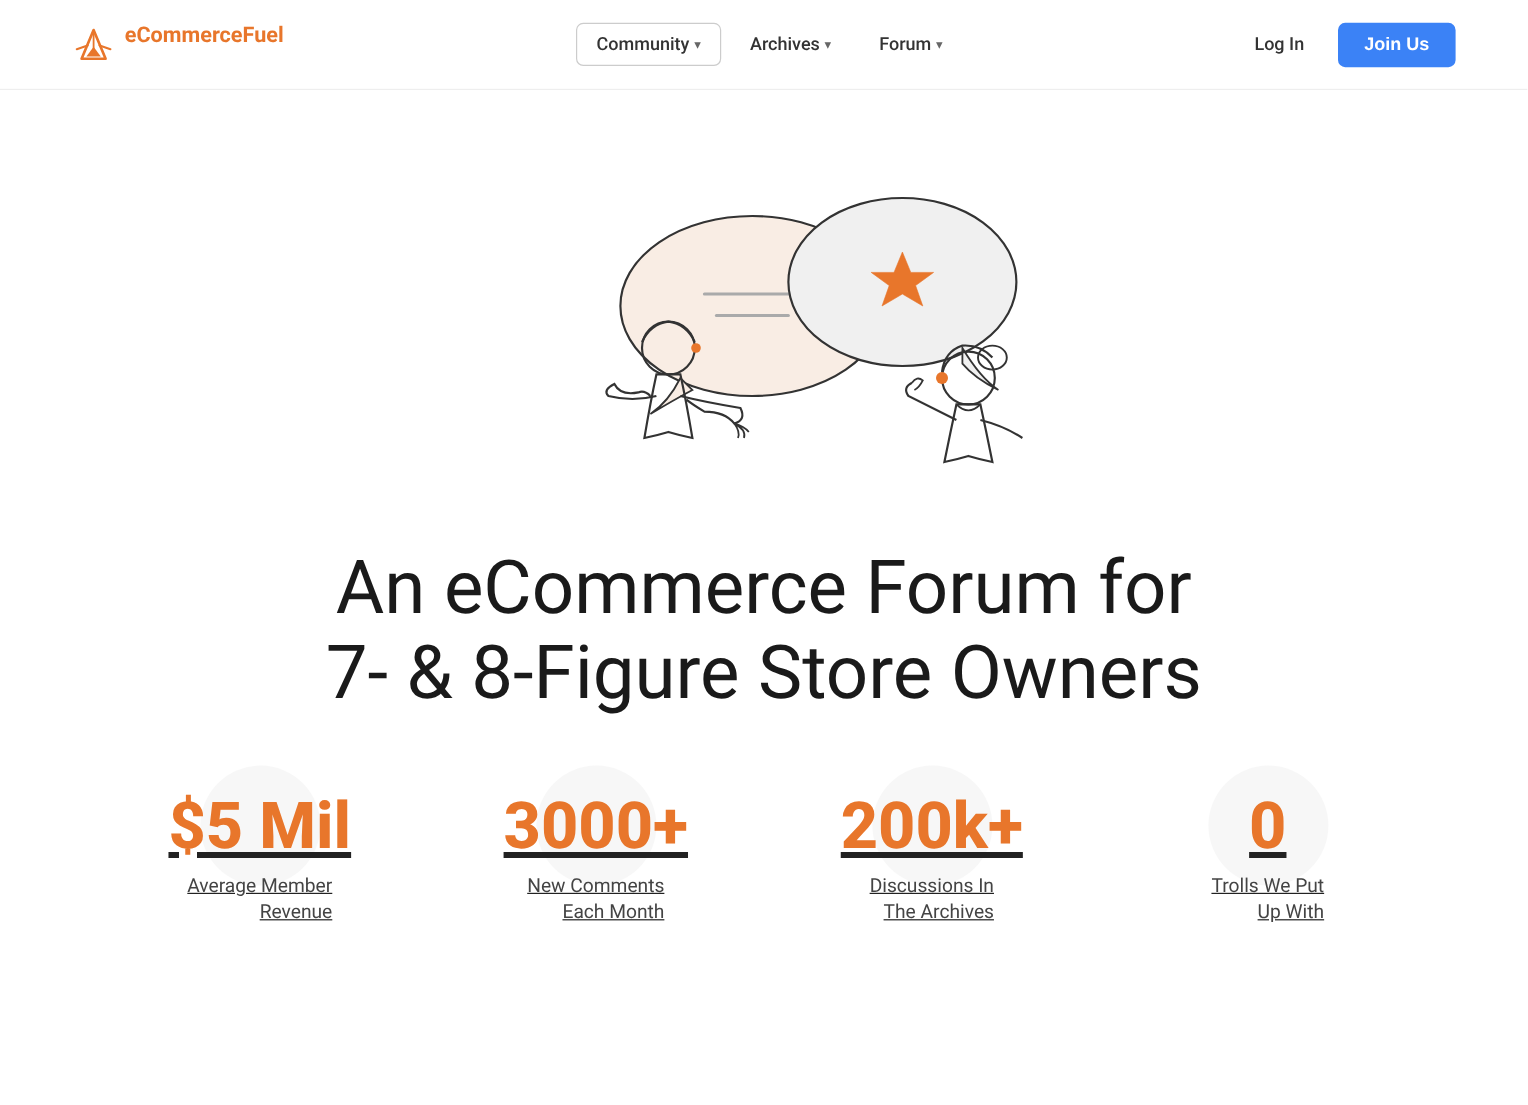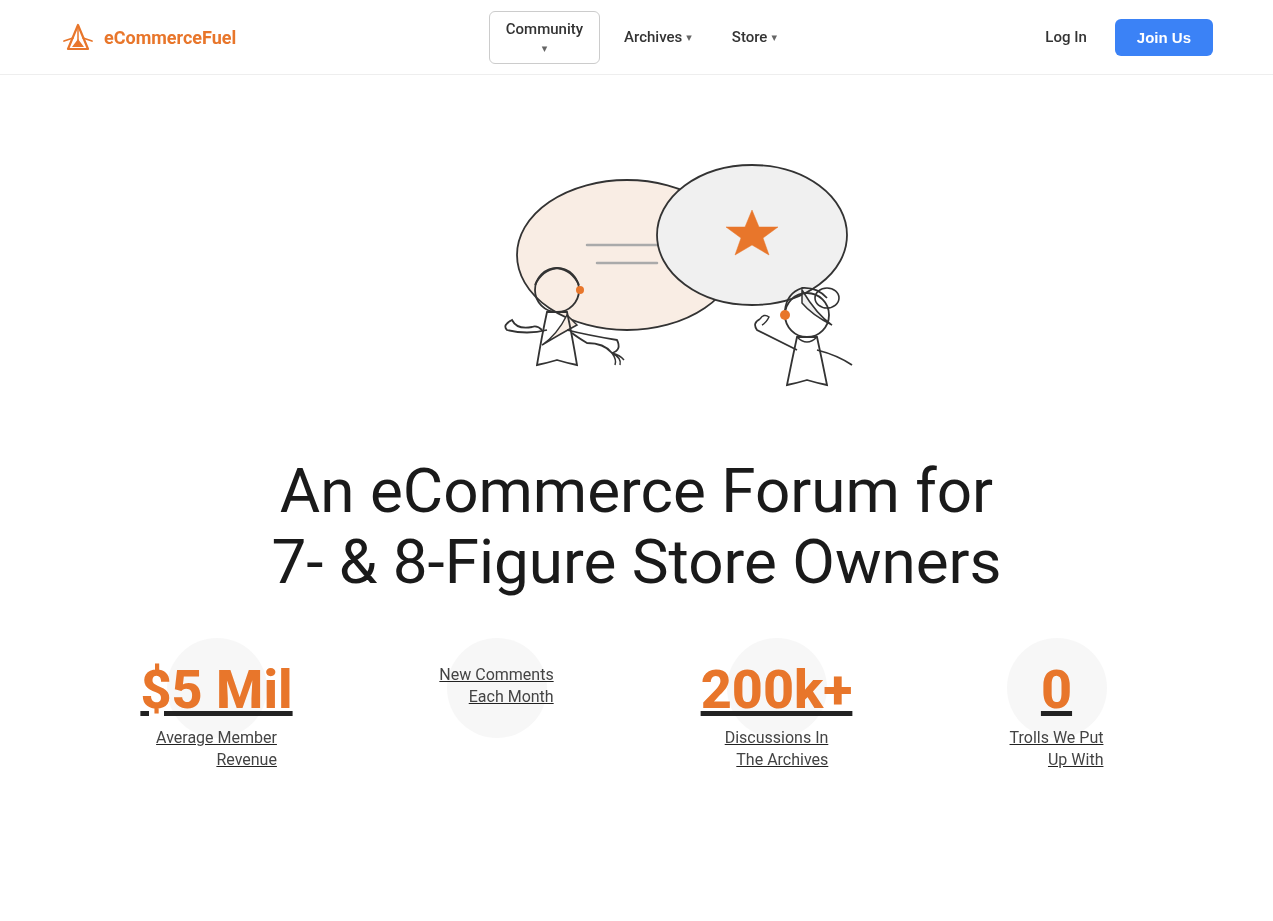--- a/index.html
+++ b/index.html
@@ -21,21 +21,20 @@
       align-items: center;
       justify-content: space-between;
       padding: 0 60px;
       height: 75px;
       border-bottom: 1px solid #eee;
       background: #fff;
     }
 
     .logo-area {
       display: flex;
-      align-items: center;
       gap: 8px;
     }
 
     .logo-icon {
       width: 36px;
       height: 36px;
     }
 
     .logo-text {
       font-size: 18px;
@@ -62,21 +61,20 @@
       cursor: pointer;
       border-radius: 6px;
       color: #333;
       font-weight: 500;
       transition: background 0.2s;
     }
 
     .nav-item.active {
       border: 1.5px solid #ccc;
       background: #fff;
-      flex-direction: column;
     }
 
     .nav-item .chevron {
       font-size: 11px;
       color: #666;
     }
 
     .nav-auth {
       display: flex;
       align-items: center;
@@ -204,21 +202,21 @@
   <div class="nav-links">
     <div class="nav-item active">
       <span>Community</span>
       <span class="chevron">▾</span>
     </div>
     <div class="nav-item">
       <span>Archives</span>
       <span class="chevron">▾</span>
     </div>
     <div class="nav-item">
-      <span>Store</span>
+      <span>Forum</span>
       <span class="chevron">▾</span>
     </div>
   </div>
 
   <div class="nav-auth">
     <span class="login-btn">Log In</span>
     <button class="join-btn">Join Us</button>
   </div>
 </nav>
 
@@ -279,20 +277,21 @@
 </section>
 
 <section class="stats-section">
   <div class="stat-item">
     <div class="stat-bubble"></div>
     <span class="stat-number">$5 Mil</span>
     <span class="stat-label">Average Member<br>Revenue</span>
   </div>
   <div class="stat-item">
     <div class="stat-bubble"></div>
+    <span class="stat-number">3000+</span>
     <span class="stat-label">New Comments<br>Each Month</span>
   </div>
   <div class="stat-item">
     <div class="stat-bubble"></div>
     <span class="stat-number">200k+</span>
     <span class="stat-label">Discussions In<br>The Archives</span>
   </div>
   <div class="stat-item">
     <div class="stat-bubble"></div>
     <span class="stat-number">0</span>

